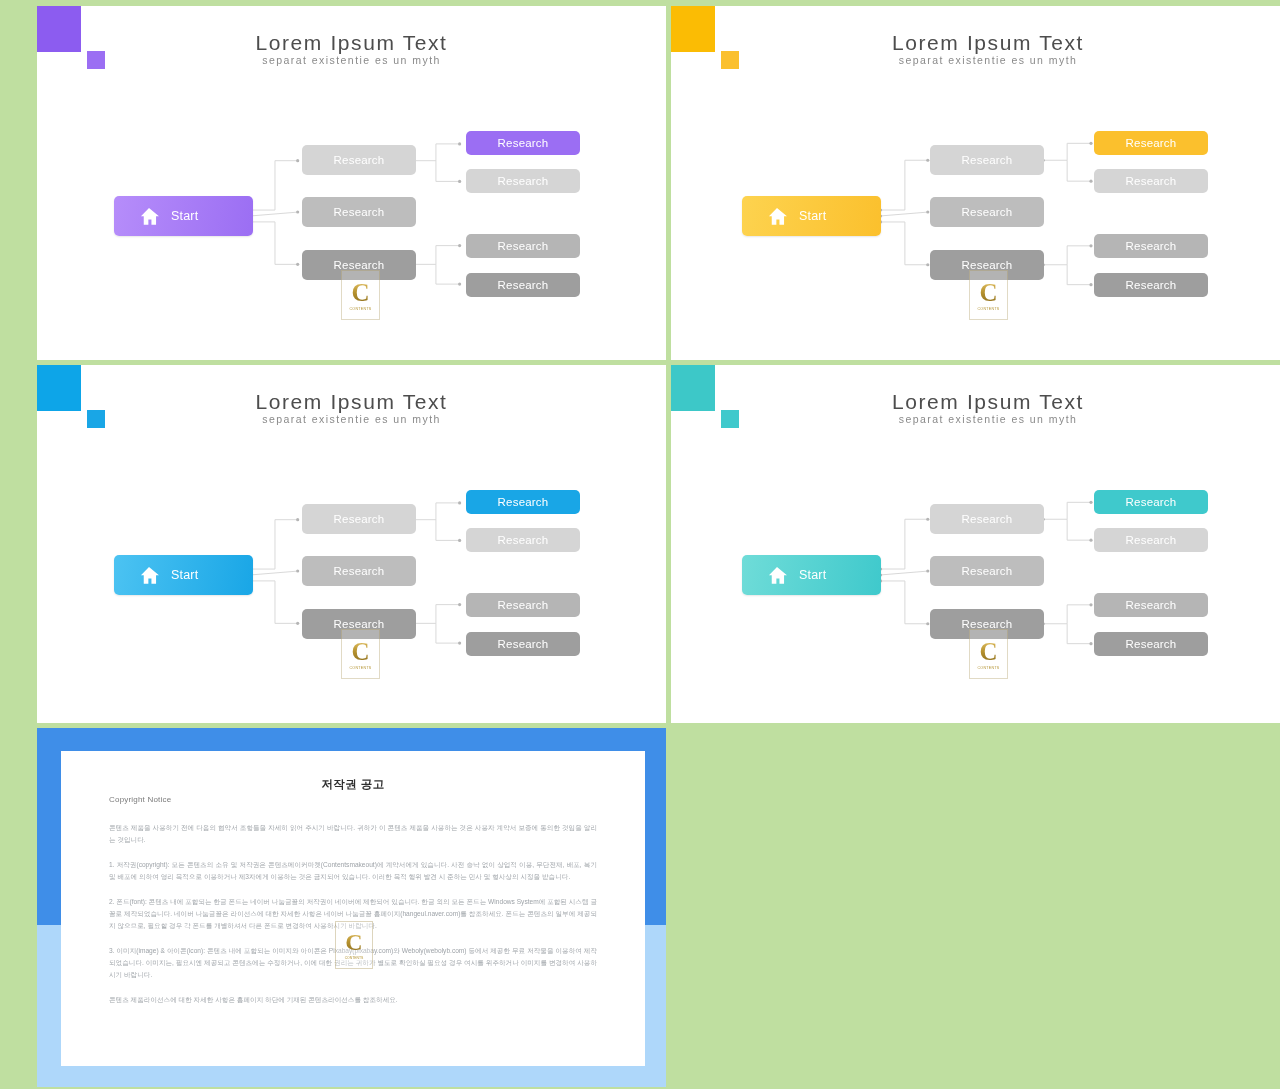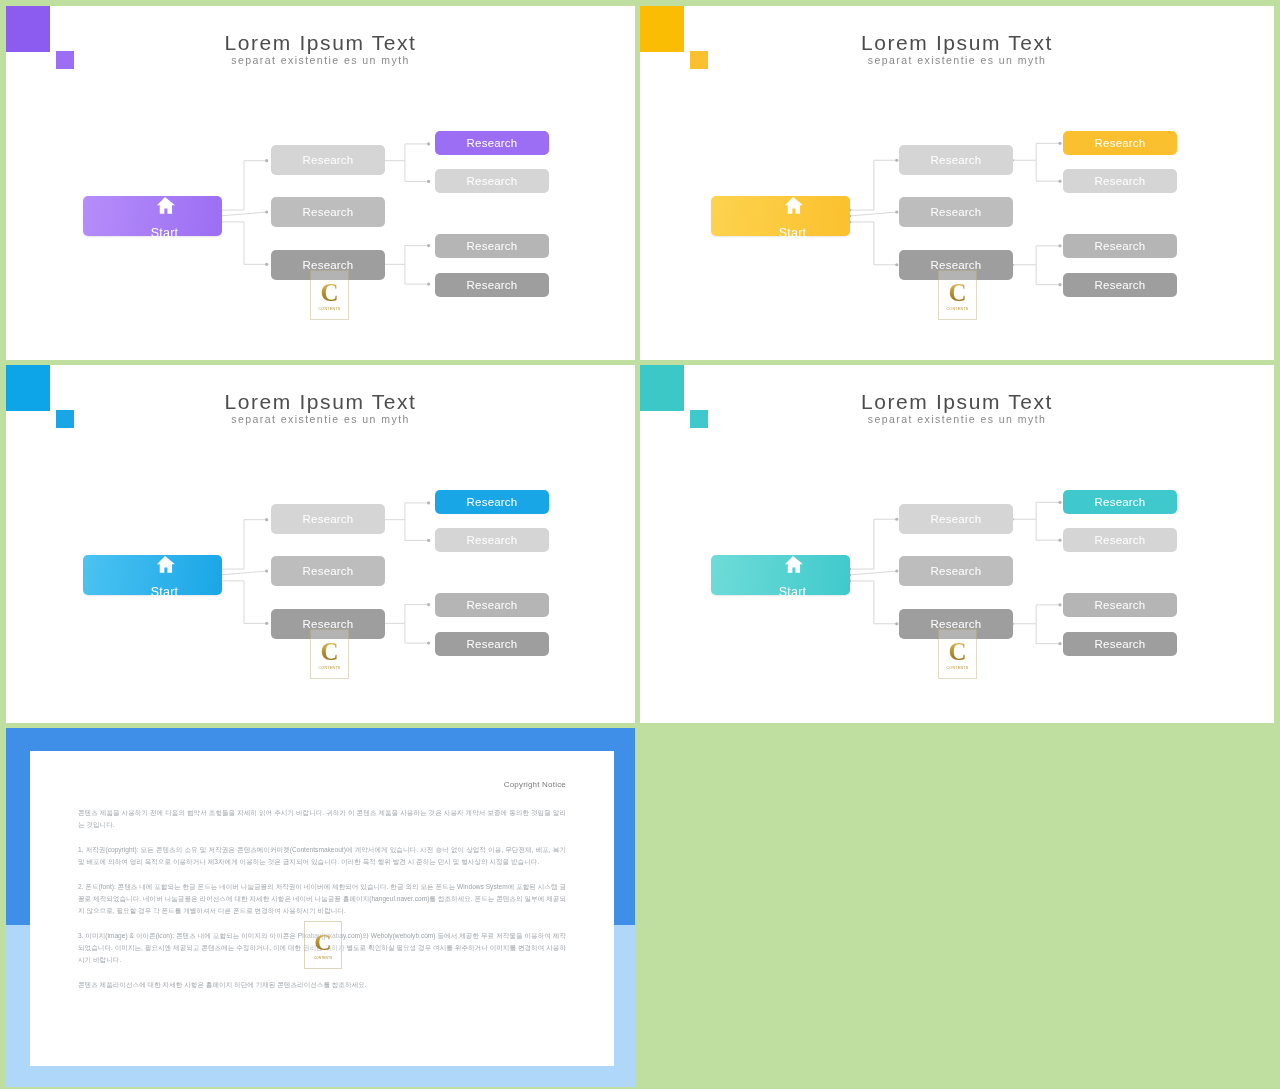--- a/index.html
+++ b/index.html
@@ -9,20 +9,21 @@
     font-family:"Liberation Sans","DejaVu Sans",sans-serif;
     overflow:hidden;
     position:relative;
   }
   .grid{
     position:absolute;inset:0;
     display:grid;
     grid-template-columns:637px 643px;
     grid-template-rows:362px 363px 364px;
     gap:0;
+    padding-left:31px;
   }
 
   
   .slide{
     position:relative;
     background:#ffffff;
     margin:6px 5px 0px 6px;
     overflow:hidden;
   }
   .slide.p1{margin:6px 2px 2px 6px;}
@@ -49,24 +50,23 @@
   .diagram{position:absolute;left:0;top:108px;width:100%;height:200px;}
   .node{
     position:absolute;border-radius:5px;
     color:#ffffff;font-size:11.5px;
     display:flex;align-items:center;justify-content:center;
     box-sizing:border-box;
     letter-spacing:.2px;
   }
   .node.start{
     width:139px;height:40px;left:77px;top:82px;
-    justify-content:space-between;padding-left:24px;gap:11px;
+    justify-content:flex-start;padding-left:24px;gap:11px;
     font-size:12.5px;
     box-shadow:0 1px 2px rgba(0,0,0,.10);
-    flex-direction:column;
   }
   .node.start .house{width:22px;height:19px;flex:0 0 auto;}
   .lvl2{width:114px;height:30px;left:265px;}
   .lvl2.a{top:31px;}
   .lvl2.b{top:83px;}
   .lvl2.c{top:136px;}
   .lvl3{width:114px;height:24px;left:429px;}
   .lvl3.r1{top:17px;}
   .lvl3.r2{top:55px;}
   .lvl3.r3{top:120px;}
@@ -97,21 +97,21 @@
     background:#3f8ee8;
   }
   .cs-lower{position:absolute;left:0;bottom:0;width:100%;height:45%;background:#aed7fa;}
   .cs-paper{
     position:absolute;left:24px;top:23px;right:21px;bottom:21px;
     background:#ffffff;
     padding:26px 48px 0 48px;
     box-sizing:border-box;
   }
   .cs-h1{text-align:center;font-size:11.5px;font-weight:700;color:#2f2f2f;letter-spacing:.4px;}
-  .cs-h2{text-align:right;font-size:8px;color:#7b7b7b;margin-top:3px;letter-spacing:.2px;}
+  .cs-h2{text-align:left;font-size:8px;color:#7b7b7b;margin-top:3px;letter-spacing:.2px;}
   .cs-body{margin-top:18px;}
   .cs-p{
     font-size:6.6px;line-height:12px;color:#9ea3a8;
     margin:0 0 13px 0;text-align:justify;
     filter:blur(.42px);
   }
   .cs-wm{
     position:absolute;left:50%;margin-left:-18px;top:170px;
     width:36px;height:46px;
     border:1px solid rgba(170,150,90,.4);
@@ -421,20 +421,21 @@
       <div class="wm" style="left:298px">
         <div class="c">C</div>
         <div class="cw">CONTENTS</div>
       </div>
     </div>
   </div>
 
   <div class="cslide" style="background: rgb(63, 142, 232);">
     <div class="cs-lower" style="background: rgb(174, 215, 250);"></div>
     <div class="cs-paper">
+      <div class="cs-h1">저작권 공고</div>
       <div class="cs-h2">Copyright Notice</div>
       <div class="cs-body">
         <p class="cs-p">콘텐츠 제품을 사용하기 전에 다음의 협약서 조항들을 자세히 읽어 주시기 바랍니다. 귀하가 이 콘텐츠 제품을 사용하는 것은 사용자 계약서 보증에 동의한 것임을 알리는 것입니다.</p>
         <p class="cs-p">1. 저작권(copyright): 모든 콘텐츠의 소유 및 저작권은 콘텐츠메이커마켓(Contentsmakeout)에 계약서에게 있습니다. 사전 승낙 없이 상업적 이용, 무단전재, 배포, 복기 및 배포에 의하여 영리 목적으로 이용하거나 제3자에게 이용하는 것은 금지되어 있습니다. 이러한 목적 행위 발견 시 준하는 민사 및 형사상의 시정을 받습니다.</p>
         <p class="cs-p">2. 폰트(font): 콘텐츠 내에 포함되는 한글 폰트는 네이버 나눔글꼴의 저작권이 네이버에 제한되어 있습니다. 한글 외의 모든 폰트는 Windows System에 포함된 시스템 글꼴로 제작되었습니다. 네이버 나눔글꼴은 라이선스에 대한 자세한 사항은 네이버 나눔글꼴 홈페이지(hangeul.naver.com)를 참조하세요. 폰트는 콘텐츠의 일부에 제공되지 않으므로, 필요할 경우 각 폰트를 개별하셔서 다른 폰트로 변경하여 사용하시기 바랍니다.</p>
         <p class="cs-p">3. 이미지(image) &amp; 아이콘(icon): 콘텐츠 내에 포함되는 이미지와 아이콘은 Pixabay(pixabay.com)와 Weboly(webolyb.com) 등에서 제공한 무료 저작물을 이용하여 제작되었습니다. 이미지는, 필요시엔 제공되고 콘텐츠에는 수정하거나, 이에 대한 권리는 귀하가 별도로 확인하실 필요성 경우 여시를 위주하거나 이미지를 변경하여 사용하시기 바랍니다.</p>
         <p class="cs-p">콘텐츠 제품라이선스에 대한 자세한 사항은 홈페이지 하단에 기재된 콘텐츠라이선스를 참조하세요.</p>
       </div>
       <div class="cs-wm">
         <div class="c">C</div>

